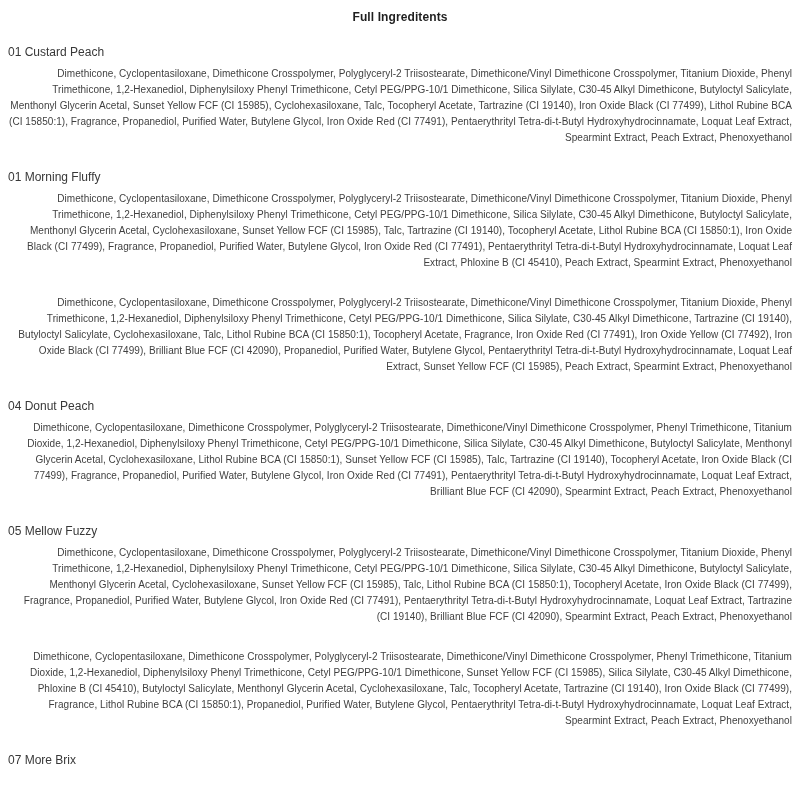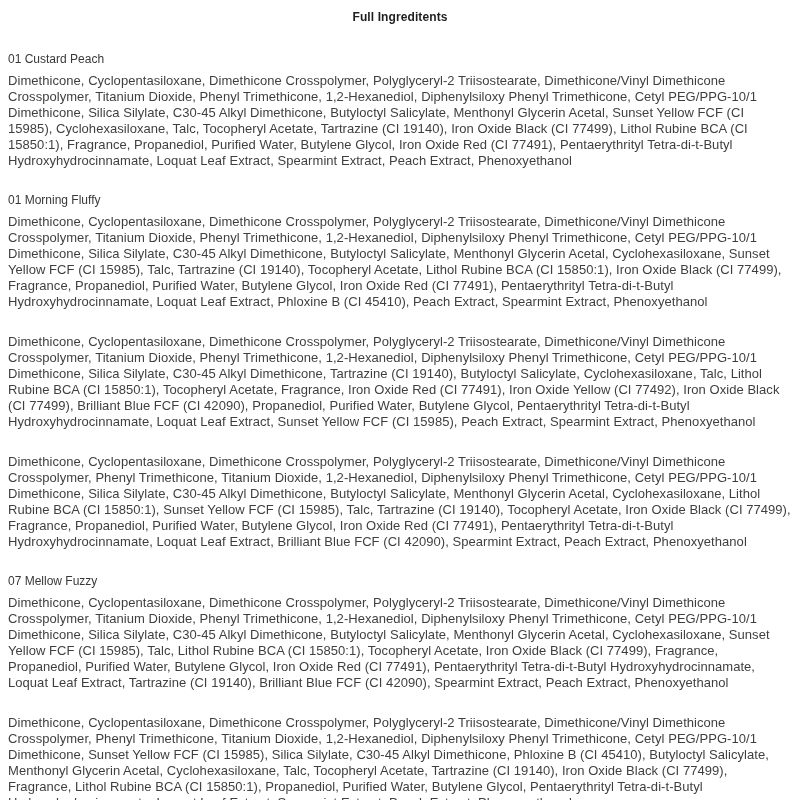--- a/index.html
+++ b/index.html
@@ -13,37 +13,37 @@
     min-height: 800px;
     padding: 8px 8px 10px 8px;
     background: #ffffff;
   }
   .doc-title {
     text-align: center;
     font-size: 12px;
     font-weight: 700;
     color: #1f1f1f;
     padding-top: 2px;
-    margin-bottom: 28px;
+    margin-bottom: 21px;
     letter-spacing: 0.1px;
   }
   .sec { margin-bottom: 24px; }
   .sec:last-child { margin-bottom: 0; }
   .sec-heading {
     font-size: 12px;
     font-weight: 400;
     color: #383838;
     margin-bottom: 7px;
   }
   .sec-body {
-    font-size: 13px;
+    font-size: 10px;
     line-height: 16px;
     color: #3f3f3f;
     letter-spacing: 0.05px;
-    text-align: left;
+    text-align: right;
   }
 </style>
 </head>
 <body>
 
 <div class="page">
 
   <h1 class="doc-title">Full Ingreditents</h1>
 
   <section class="sec">
@@ -54,25 +54,26 @@
   <section class="sec">
     <h2 class="sec-heading">01 Morning Fluffy</h2>
     <p class="sec-body">Dimethicone, Cyclopentasiloxane, Dimethicone Crosspolymer, Polyglyceryl-2 Triisostearate, Dimethicone/Vinyl Dimethicone Crosspolymer, Titanium Dioxide, Phenyl Trimethicone, 1,2-Hexanediol, Diphenylsiloxy Phenyl Trimethicone, Cetyl PEG/PPG-10/1 Dimethicone, Silica Silylate, C30-45 Alkyl Dimethicone, Butyloctyl Salicylate, Menthonyl Glycerin Acetal, Cyclohexasiloxane, Sunset Yellow FCF (CI 15985), Talc, Tartrazine (CI 19140), Tocopheryl Acetate, Lithol Rubine BCA (CI 15850:1), Iron Oxide Black (CI 77499), Fragrance, Propanediol, Purified Water, Butylene Glycol, Iron Oxide Red (CI 77491), Pentaerythrityl Tetra-di-t-Butyl Hydroxyhydrocinnamate, Loquat Leaf Extract, Phloxine B (CI 45410), Peach Extract, Spearmint Extract, Phenoxyethanol</p>
   </section>
 
   <section class="sec">
     <p class="sec-body">Dimethicone, Cyclopentasiloxane, Dimethicone Crosspolymer, Polyglyceryl-2 Triisostearate, Dimethicone/Vinyl Dimethicone Crosspolymer, Titanium Dioxide, Phenyl Trimethicone, 1,2-Hexanediol, Diphenylsiloxy Phenyl Trimethicone, Cetyl PEG/PPG-10/1 Dimethicone, Silica Silylate, C30-45 Alkyl Dimethicone, Tartrazine (CI 19140), Butyloctyl Salicylate, Cyclohexasiloxane, Talc, Lithol Rubine BCA (CI 15850:1), Tocopheryl Acetate, Fragrance, Iron Oxide Red (CI 77491), Iron Oxide Yellow (CI 77492), Iron Oxide Black (CI 77499), Brilliant Blue FCF (CI 42090), Propanediol, Purified Water, Butylene Glycol, Pentaerythrityl Tetra-di-t-Butyl Hydroxyhydrocinnamate, Loquat Leaf Extract, Sunset Yellow FCF (CI 15985), Peach Extract, Spearmint Extract, Phenoxyethanol</p>
   </section>
 
   <section class="sec">
+    <h2 class="sec-heading">04 Donut Peach</h2>
     <p class="sec-body">Dimethicone, Cyclopentasiloxane, Dimethicone Crosspolymer, Polyglyceryl-2 Triisostearate, Dimethicone/Vinyl Dimethicone Crosspolymer, Phenyl Trimethicone, Titanium Dioxide, 1,2-Hexanediol, Diphenylsiloxy Phenyl Trimethicone, Cetyl PEG/PPG-10/1 Dimethicone, Silica Silylate, C30-45 Alkyl Dimethicone, Butyloctyl Salicylate, Menthonyl Glycerin Acetal, Cyclohexasiloxane, Lithol Rubine BCA (CI 15850:1), Sunset Yellow FCF (CI 15985), Talc, Tartrazine (CI 19140), Tocopheryl Acetate, Iron Oxide Black (CI 77499), Fragrance, Propanediol, Purified Water, Butylene Glycol, Iron Oxide Red (CI 77491), Pentaerythrityl Tetra-di-t-Butyl Hydroxyhydrocinnamate, Loquat Leaf Extract, Brilliant Blue FCF (CI 42090), Spearmint Extract, Peach Extract, Phenoxyethanol</p>
   </section>
 
   <section class="sec">
-    <h2 class="sec-heading">07 Mellow Fuzzy</h2>
+    <h2 class="sec-heading">05 Mellow Fuzzy</h2>
     <p class="sec-body">Dimethicone, Cyclopentasiloxane, Dimethicone Crosspolymer, Polyglyceryl-2 Triisostearate, Dimethicone/Vinyl Dimethicone Crosspolymer, Titanium Dioxide, Phenyl Trimethicone, 1,2-Hexanediol, Diphenylsiloxy Phenyl Trimethicone, Cetyl PEG/PPG-10/1 Dimethicone, Silica Silylate, C30-45 Alkyl Dimethicone, Butyloctyl Salicylate, Menthonyl Glycerin Acetal, Cyclohexasiloxane, Sunset Yellow FCF (CI 15985), Talc, Lithol Rubine BCA (CI 15850:1), Tocopheryl Acetate, Iron Oxide Black (CI 77499), Fragrance, Propanediol, Purified Water, Butylene Glycol, Iron Oxide Red (CI 77491), Pentaerythrityl Tetra-di-t-Butyl Hydroxyhydrocinnamate, Loquat Leaf Extract, Tartrazine (CI 19140), Brilliant Blue FCF (CI 42090), Spearmint Extract, Peach Extract, Phenoxyethanol</p>
   </section>
 
   <section class="sec">
     <p class="sec-body">Dimethicone, Cyclopentasiloxane, Dimethicone Crosspolymer, Polyglyceryl-2 Triisostearate, Dimethicone/Vinyl Dimethicone Crosspolymer, Phenyl Trimethicone, Titanium Dioxide, 1,2-Hexanediol, Diphenylsiloxy Phenyl Trimethicone, Cetyl PEG/PPG-10/1 Dimethicone, Sunset Yellow FCF (CI 15985), Silica Silylate, C30-45 Alkyl Dimethicone, Phloxine B (CI 45410), Butyloctyl Salicylate, Menthonyl Glycerin Acetal, Cyclohexasiloxane, Talc, Tocopheryl Acetate, Tartrazine (CI 19140), Iron Oxide Black (CI 77499), Fragrance, Lithol Rubine BCA (CI 15850:1), Propanediol, Purified Water, Butylene Glycol, Pentaerythrityl Tetra-di-t-Butyl Hydroxyhydrocinnamate, Loquat Leaf Extract, Spearmint Extract, Peach Extract, Phenoxyethanol</p>
   </section>
 
   <section class="sec">
     <h2 class="sec-heading">07 More Brix</h2>
 

